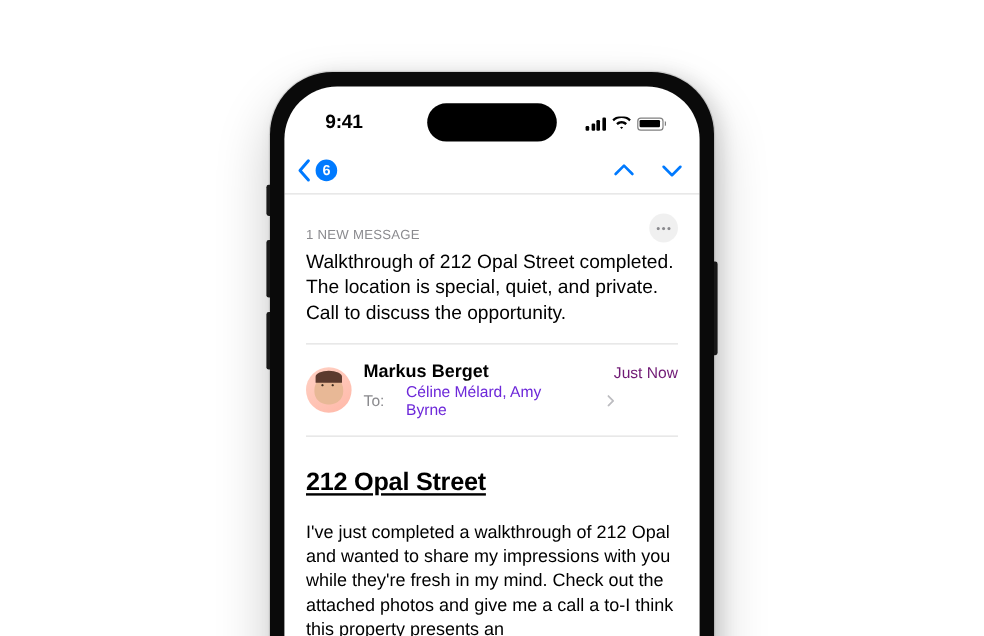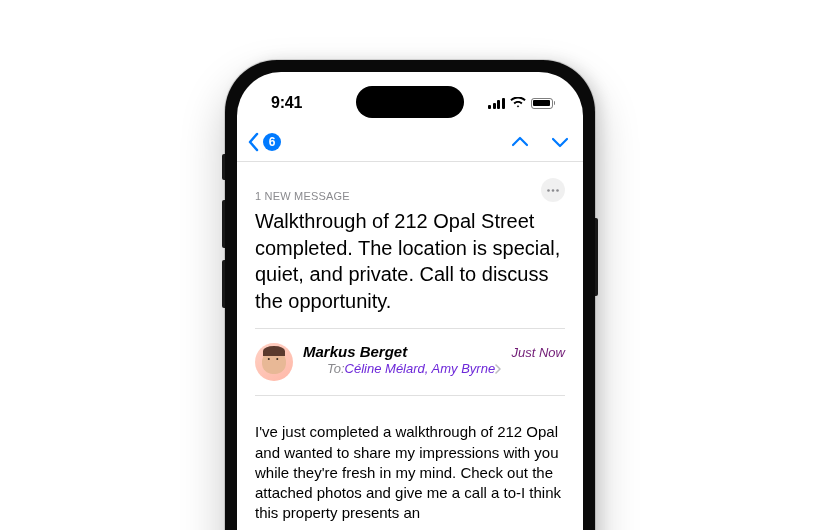--- a/index.html
+++ b/index.html
@@ -235,31 +235,31 @@
       background: rgba(0,0,0,0.06);
       display: flex;
       align-items: center;
       justify-content: center;
       color: #8a8a8e;
       font-size: 11px;
       letter-spacing: 1px;
     }
 
     .summary-text {
-      font-size: 20px;
+      font-size: 16px;
       line-height: 1.33;
       color: #000;
       font-weight: 400;
     }
 
     .sender-row {
       display: flex;
+      align-items: center;
       padding: 14px 0;
       border-bottom: 0.5px solid rgba(0,0,0,0.12);
-      font-style: italic;
     }
 
     .avatar {
       width: 38px;
       height: 38px;
       border-radius: 19px;
       background: linear-gradient(145deg, #ffd1c4 0%, #ffb8a8 100%);
       margin-right: 10px;
       display: flex;
       align-items: center;
@@ -308,22 +308,21 @@
       font-weight: 600;
       color: #000;
       line-height: 1.2;
     }
 
     .recipients-row {
       display: flex;
       align-items: center;
       font-size: 13px;
       color: #8a8a8e;
-      gap: 0;
-      margin-left: 24px;
+      gap: 18px;
     }
 
     .to-label {
       color: #8a8a8e;
     }
 
     .recipients {
       color: #6d28d9;
     }
 
@@ -442,18 +441,19 @@
             <span class="recipients">Céline Mélard, Amy Byrne</span>
             <svg class="recipients-chevron" width="6" height="10" viewBox="0 0 6 10">
               <path d="M1 1 L5 5 L1 9" stroke="#bcbcc0" stroke-width="1.5" fill="none" stroke-linecap="round" stroke-linejoin="round"></path>
             </svg>
           </div>
         </div>
         <div class="timestamp">Just Now</div>
       </div>
 
       <div class="email-body">
+        <div class="email-subject">212 Opal Street </div>
         <div class="email-para">I've just completed a walkthrough of 212 Opal and wanted to share my impressions with you while they're fresh in my mind. Check out the attached photos and give me a call a to-I think this property presents an</div>
       </div>
     </div>
 
   </div>
 </div>
 
 </body></html>

